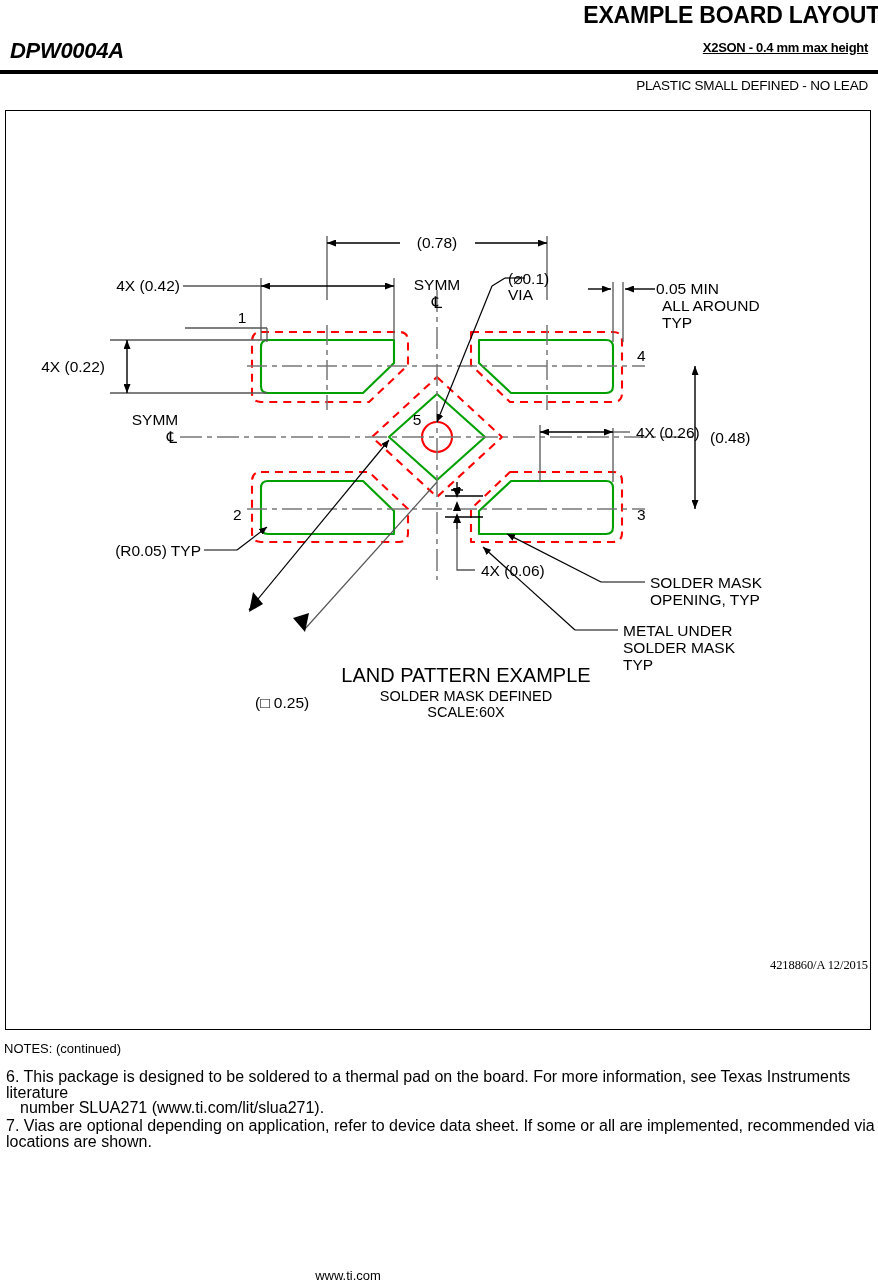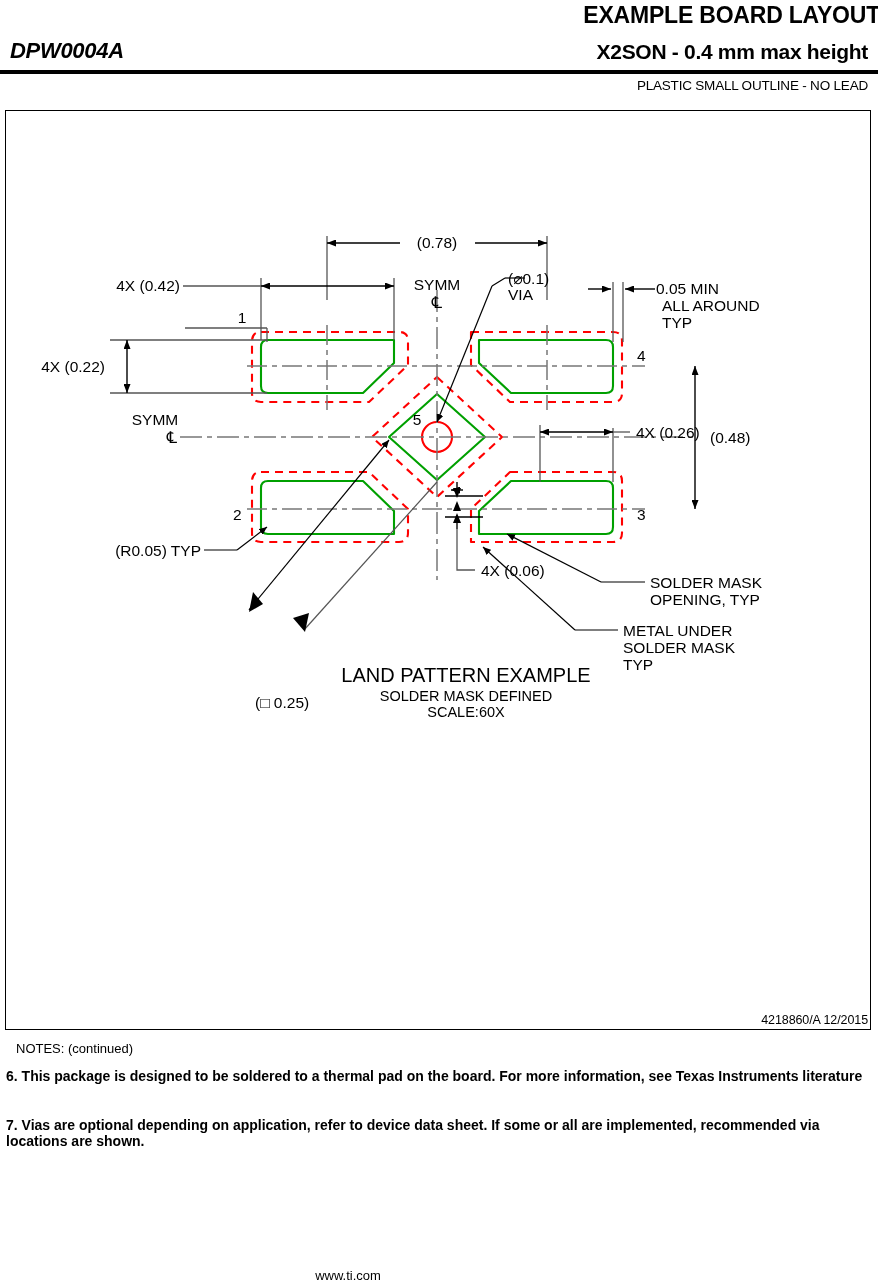--- a/index.html
+++ b/index.html
@@ -3,42 +3,42 @@
 <meta charset="utf-8">
 <style>
   html,body{margin:0;padding:0;background:#fff;}
   body{width:878px;height:1288px;position:relative;
        font-family:"Liberation Sans","DejaVu Sans",sans-serif;color:#000;
        -webkit-font-smoothing:antialiased;}
   .abs{position:absolute;}
   #header-title{left:12px;top:2px;width:868px;text-align:right;
        font-size:23px;font-weight:bold;letter-spacing:-0.2px;}
   #pkg-code{left:10px;top:38px;font-size:22px;font-weight:bold;letter-spacing:-0.3px;font-style:italic;}
-  #pkg-desc{left:0;top:40px;width:868px;text-align:right;font-size:21px;font-weight:bold;letter-spacing:-0.3px;}
+  #pkg-desc{left:0;top:40px;width:868px;text-align:right;font-size:13px;font-weight:bold;letter-spacing:-0.3px;text-decoration:underline;}
   #rule-top{left:0;top:70px;width:878px;height:4px;background:#000;}
   #pkg-sub{left:0;top:78px;width:868px;text-align:right;font-size:13.5px;letter-spacing:-0.2px;}
   #drawing-frame{left:5px;top:110px;width:866px;height:920px;
        border:1.6px solid #000;box-sizing:border-box;background:#fff;}
   #drawing-svg{position:absolute;left:5px;top:110px;}
-  #doc-number{left:0;top:1013px;width:868px;text-align:right;font-size:12.5px;letter-spacing:-0.1px;}
-  #notes-head{left:16px;top:1041px;font-size:13px;}
-  .note{position:absolute;font-size:14px;line-height:15.5px;font-weight:bold;}
+  #doc-number{left:0;top:958px;width:868px;text-align:right;font-size:12.5px;letter-spacing:-0.1px;font-family:Liberation Serif, serif;}
+  #notes-head{left:4px;top:1041px;font-size:13px;}
+  .note{position:absolute;font-size:16px;line-height:15.5px;}
   #note6{left:6px;top:1069px;width:866px;}
   #note6 .cont{display:block;padding-left:14px;}
   #note7{left:6px;top:1100px;width:872px;margin-top:18px;}
   #footer-url{left:0;top:1268px;width:696px;text-align:center;font-size:13px;}
 </style>
 </head>
 <body>
 
 <div class="abs" id="header-title">EXAMPLE BOARD LAYOUT</div>
 <div class="abs" id="pkg-code">DPW0004A</div>
 <div class="abs" id="pkg-desc">X2SON - 0.4 mm max height</div>
 <div class="abs" id="rule-top"></div>
-<div class="abs" id="pkg-sub">PLASTIC SMALL OUTLINE - NO LEAD</div>
+<div class="abs" id="pkg-sub">PLASTIC SMALL DEFINED - NO LEAD</div>
 
 <div class="abs" id="drawing-frame"></div>
 
 <svg id="drawing-svg" width="866" height="920" viewBox="0 0 866 920" font-family="Liberation Sans, DejaVu Sans, sans-serif">
 
   <defs>
     <marker id="ahR" markerWidth="9" markerHeight="7" refX="9" refY="3.5" orient="auto" markerUnits="userSpaceOnUse">
       <path d="M0,0 L9,3.5 L0,7 z" fill="#000"></path>
     </marker>
     <marker id="ahL" markerWidth="9" markerHeight="7" refX="0" refY="3.5" orient="auto" markerUnits="userSpaceOnUse">
@@ -218,20 +218,21 @@
   </g>
 </svg>
 
 <div class="abs" id="doc-number">4218860/A   12/2015</div>
 
 <div class="abs" id="notes-head">NOTES: (continued)</div>
 
 <div class="note" id="note6">
   <span>6.</span>
   <span>This package is designed to be soldered to a thermal pad on the board. For more information, see Texas Instruments literature</span>
+  <span class="cont">number SLUA271 (www.ti.com/lit/slua271).</span>
 </div>
 
 <div class="note" id="note7">
   <span>7.</span>
   <span>Vias are optional depending on application, refer to device data sheet. If some or all are implemented, recommended via locations are shown.</span>
 </div>
 
 <div class="abs" id="footer-url">www.ti.com</div>
 
 </body></html>

